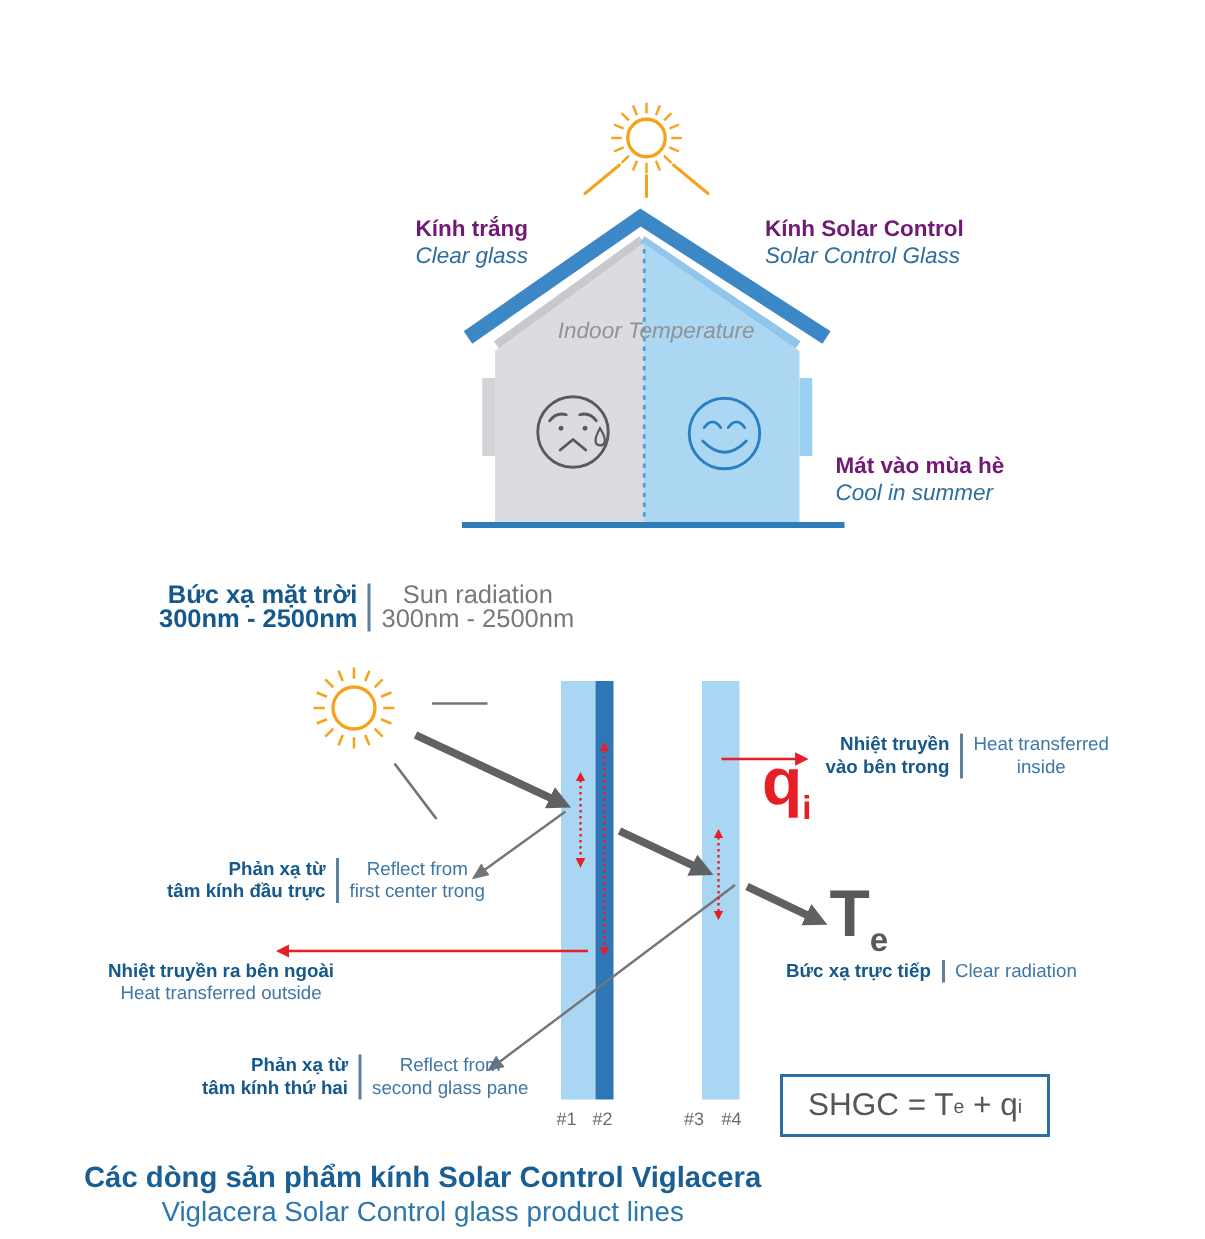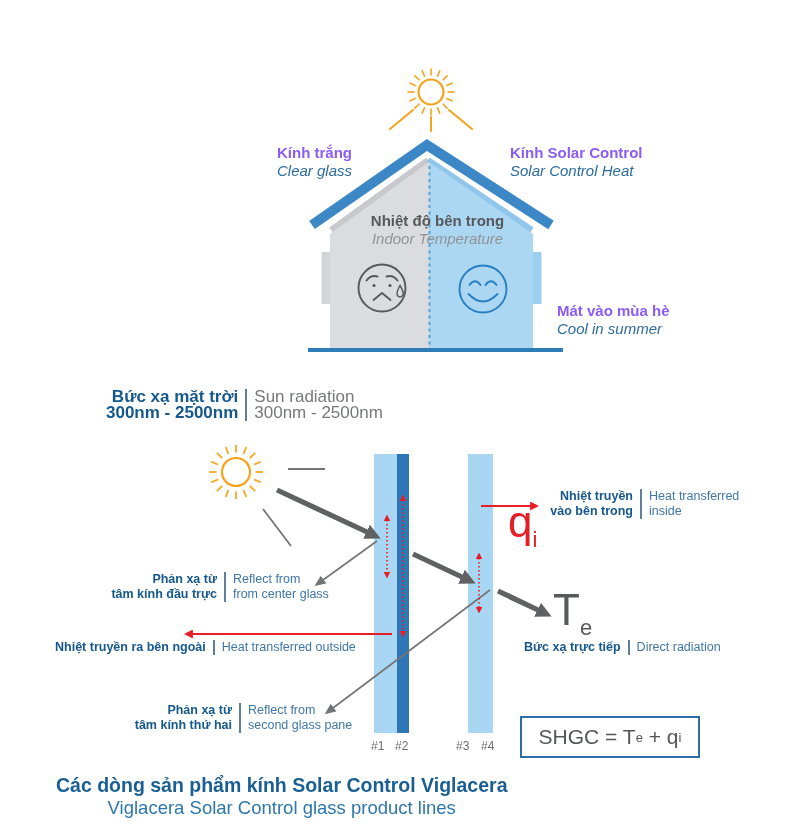--- a/index.html
+++ b/index.html
@@ -3,34 +3,34 @@
 <meta charset="utf-8">
 <style>
   html,body{margin:0;padding:0;background:#ffffff;}
   #canvas{
     position:relative;width:803px;height:826px;background:#ffffff;overflow:hidden;
     font-family:"Liberation Sans","DejaVu Sans",sans-serif;
   }
   svg{position:absolute;left:0;top:0;}
   .abs{position:absolute;}
   
-  .lbl2 .l1{font-weight:bold;font-size:15px;color:#8b5cf6;line-height:18px;white-space:nowrap;}
+  .lbl2 .l1{font-weight:bold;font-size:15px;color:#701a75;line-height:18px;white-space:nowrap;}
   .lbl2 .l2{font-style:italic;font-size:15px;color:#2c6d9e;line-height:18px;white-space:nowrap;}
   .lbl2.graystyle .l1{color:#57585a;}
   .lbl2.graystyle .l2{color:#919396;}
   
   .split{display:flex;align-items:stretch;}
   .split .col{display:flex;flex-direction:column;justify-content:center;}
   .split .vn-col{text-align:right;font-weight:bold;color:#14588c;}
-  .split .en-col{text-align:left;color:#3f77a6;}
+  .split .en-col{text-align:center;color:#3f77a6;}
   .split .col div{font-size:12.5px;line-height:15px;white-space:nowrap;}
   .split .vbar{width:2px;background:#5f7f9c;margin:0 7px;align-self:stretch;}
   .split.sunrad .col div{font-size:17px;line-height:16px;}
   .split.sunrad .en-col{color:#77787b;}
-  .bigsym{font-weight:normal;font-size:44px;line-height:40px;white-space:nowrap;}
+  .bigsym{font-weight:bold;font-size:44px;line-height:40px;white-space:nowrap;}
   .bigsym sub{font-size:22px;line-height:0;}
   .qi{color:#e61e25;}
   .te{color:#58595b;}
   .pane-num{font-size:12px;color:#6d6e71;white-space:nowrap;}
   .shgc{
     width:176px;height:38px;border:2px solid #2d6da3;display:flex;align-items:center;justify-content:center;
     font-size:21px;color:#55565a;background:#ffffff;
   }
   .shgc span{white-space:pre;}
   .shgc sub{font-size:13px;}
@@ -169,25 +169,24 @@
     </g>
   </svg>
 
   <div class="abs lbl2" style="left:277px;top:144px;">
     <div class="l1">Kính trắng</div>
     <div class="l2">Clear glass</div>
   </div>
 
   <div class="abs lbl2" style="left:510px;top:144px;">
     <div class="l1">Kính Solar Control</div>
-    <div class="l2">Solar Control Heat</div>
+    <div class="l2">Solar Control Glass</div>
   </div>
 
   <div class="abs lbl2 graystyle" style="left:355px;top:212px;width:165px;text-align:center;">
-    <div class="l1">Nhiệt độ bên trong</div>
     <div class="l2">Indoor Temperature</div>
   </div>
 
   <div class="abs lbl2" style="left:557px;top:302px;">
     <div class="l1">Mát vào mùa hè</div>
     <div class="l2">Cool in summer</div>
   </div>
 
   <div class="abs split sunrad" style="left:106px;top:389px;">
     <div class="col vn-col">
@@ -222,25 +221,25 @@
   </div>
 
   <div class="abs split" style="left:95px;top:572px;">
     <div class="col vn-col" style="width:122px;">
       <div>Phản xạ từ</div>
       <div>tâm kính đầu trực</div>
     </div>
     <div class="vbar"></div>
     <div class="col en-col">
       <div>Reflect from</div>
-      <div>from center glass</div>
-    </div>
-  </div>
-
-  <div class="abs split" style="left:55px;top:640px;">
+      <div>first center trong</div>
+    </div>
+  </div>
+
+  <div class="abs split" style="left:72px;top:640px;flex-direction:column;">
     <div class="col vn-col">
       <div>Nhiệt truyền ra bên ngoài</div>
     </div>
     <div class="vbar"></div>
     <div class="col en-col">
       <div>Heat transferred outside</div>
     </div>
   </div>
 
   <div class="abs split" style="left:112px;top:703px;">
@@ -254,21 +253,21 @@
       <div>second glass pane</div>
     </div>
   </div>
 
   <div class="abs split" style="left:524px;top:640px;">
     <div class="col vn-col">
       <div>Bức xạ trực tiếp</div>
     </div>
     <div class="vbar"></div>
     <div class="col en-col">
-      <div>Direct radiation</div>
+      <div>Clear radiation</div>
     </div>
   </div>
 
   <div class="abs pane-num" style="left:371px;top:739px;">#1</div>
   <div class="abs pane-num" style="left:395px;top:739px;">#2</div>
   <div class="abs pane-num" style="left:456px;top:739px;">#3</div>
   <div class="abs pane-num" style="left:481px;top:739px;">#4</div>
 
   <div class="abs shgc" style="left:520px;top:716px;">
     <span>SHGC = T</span>

